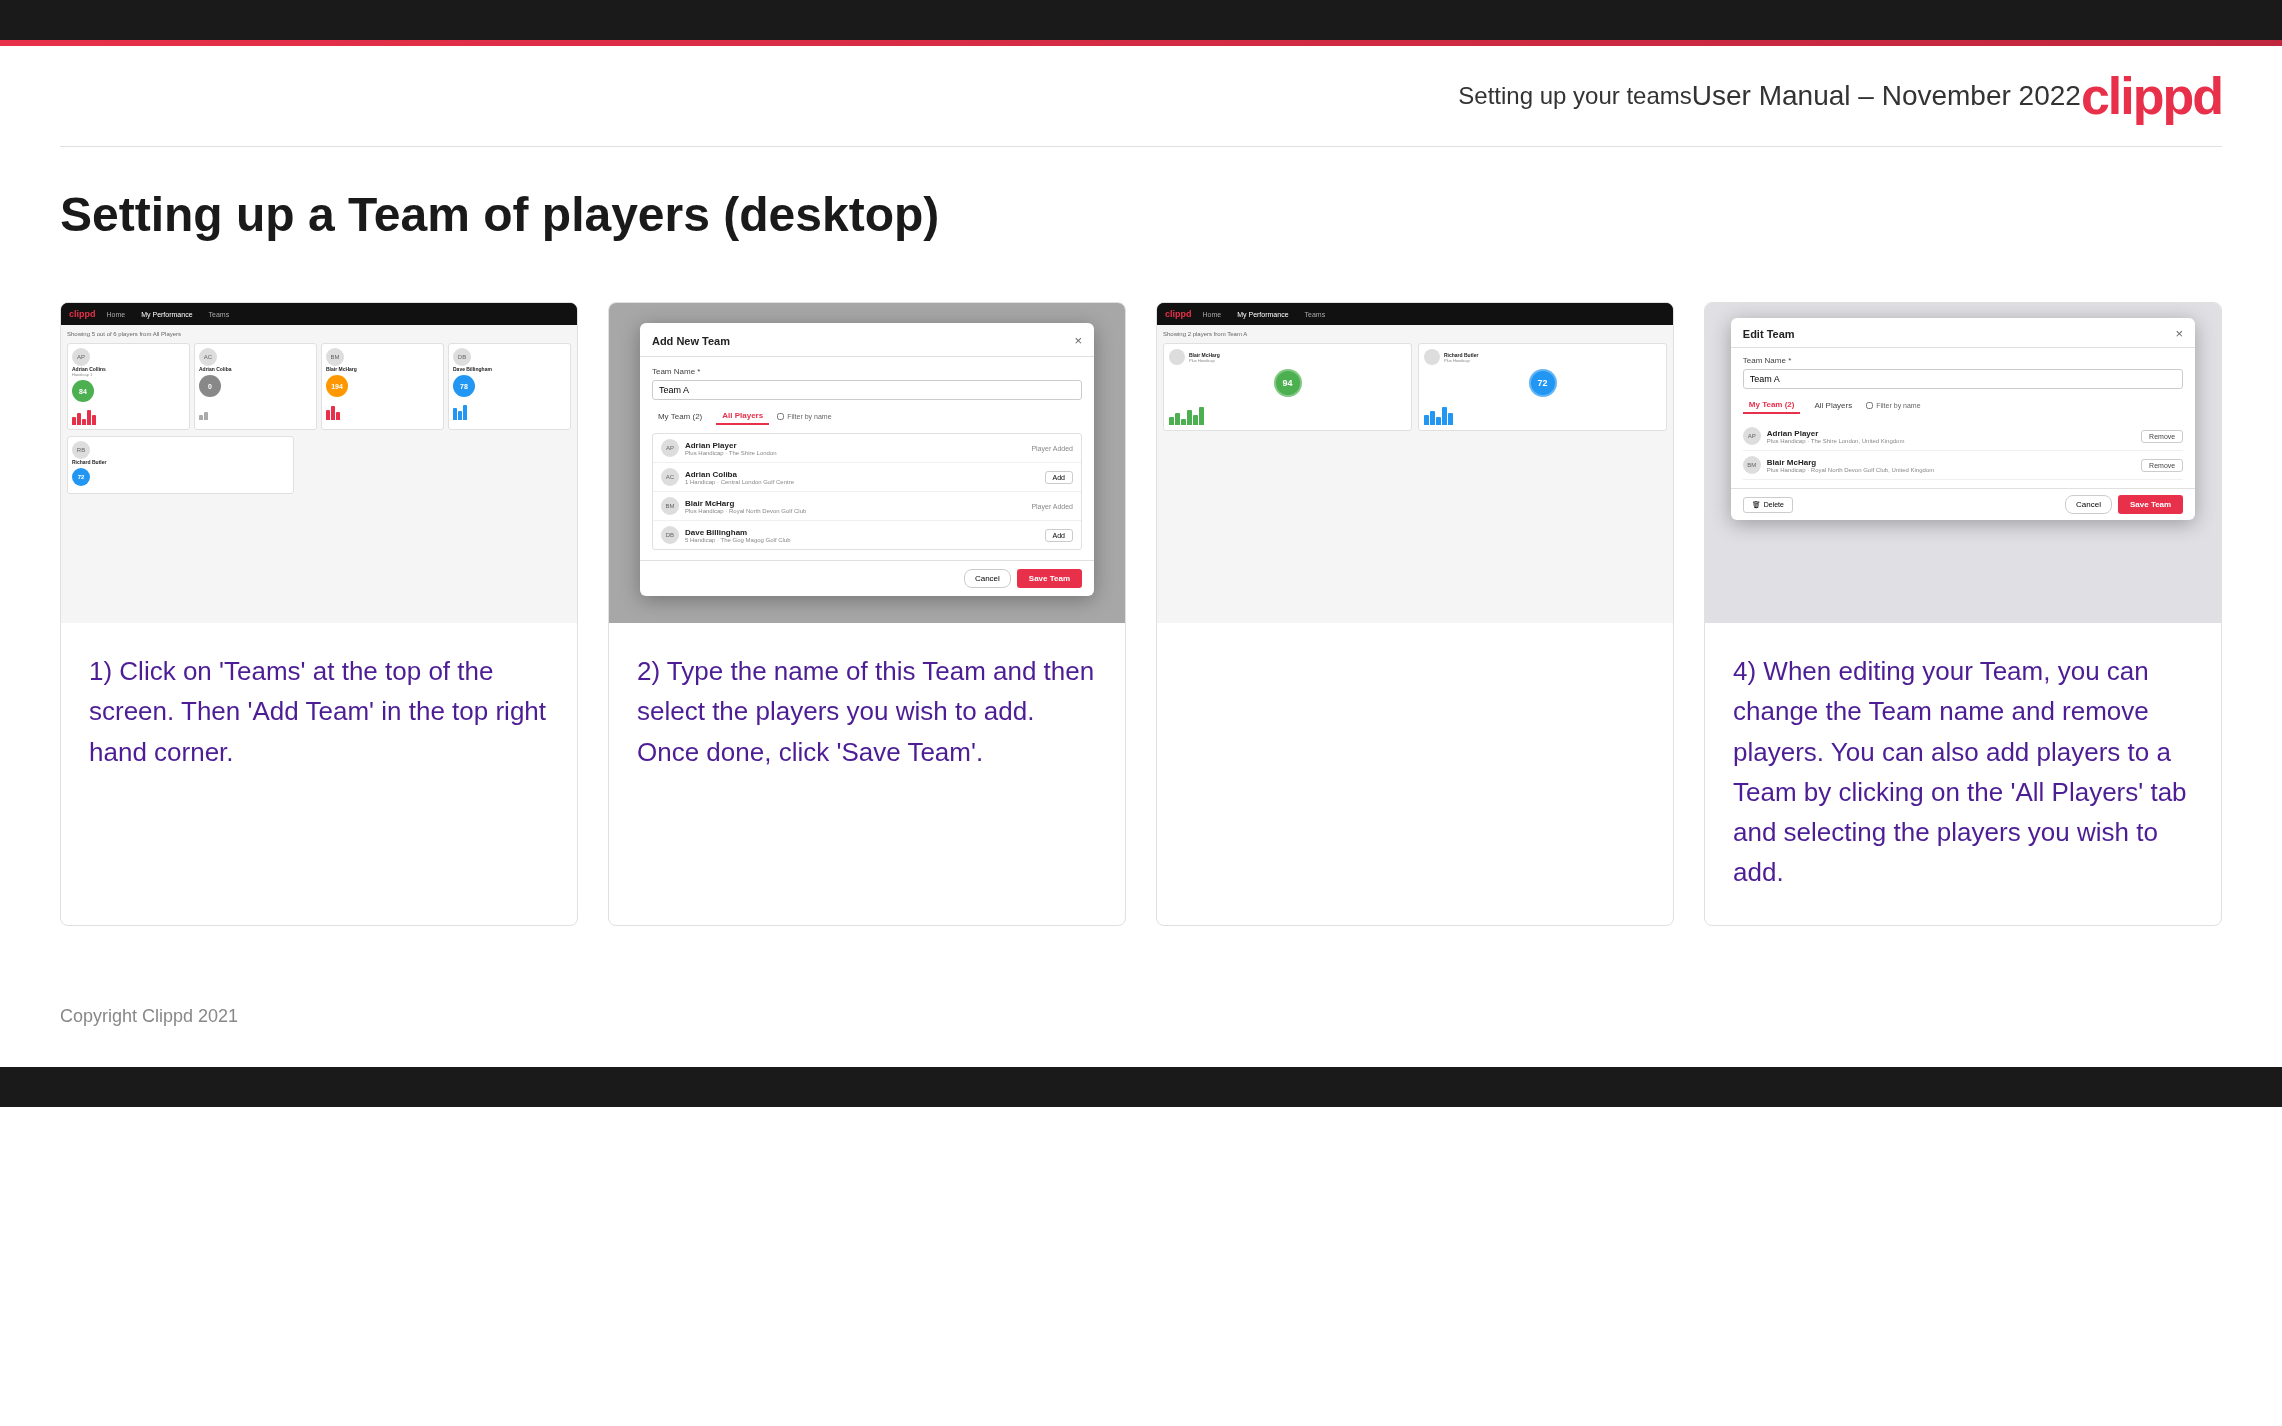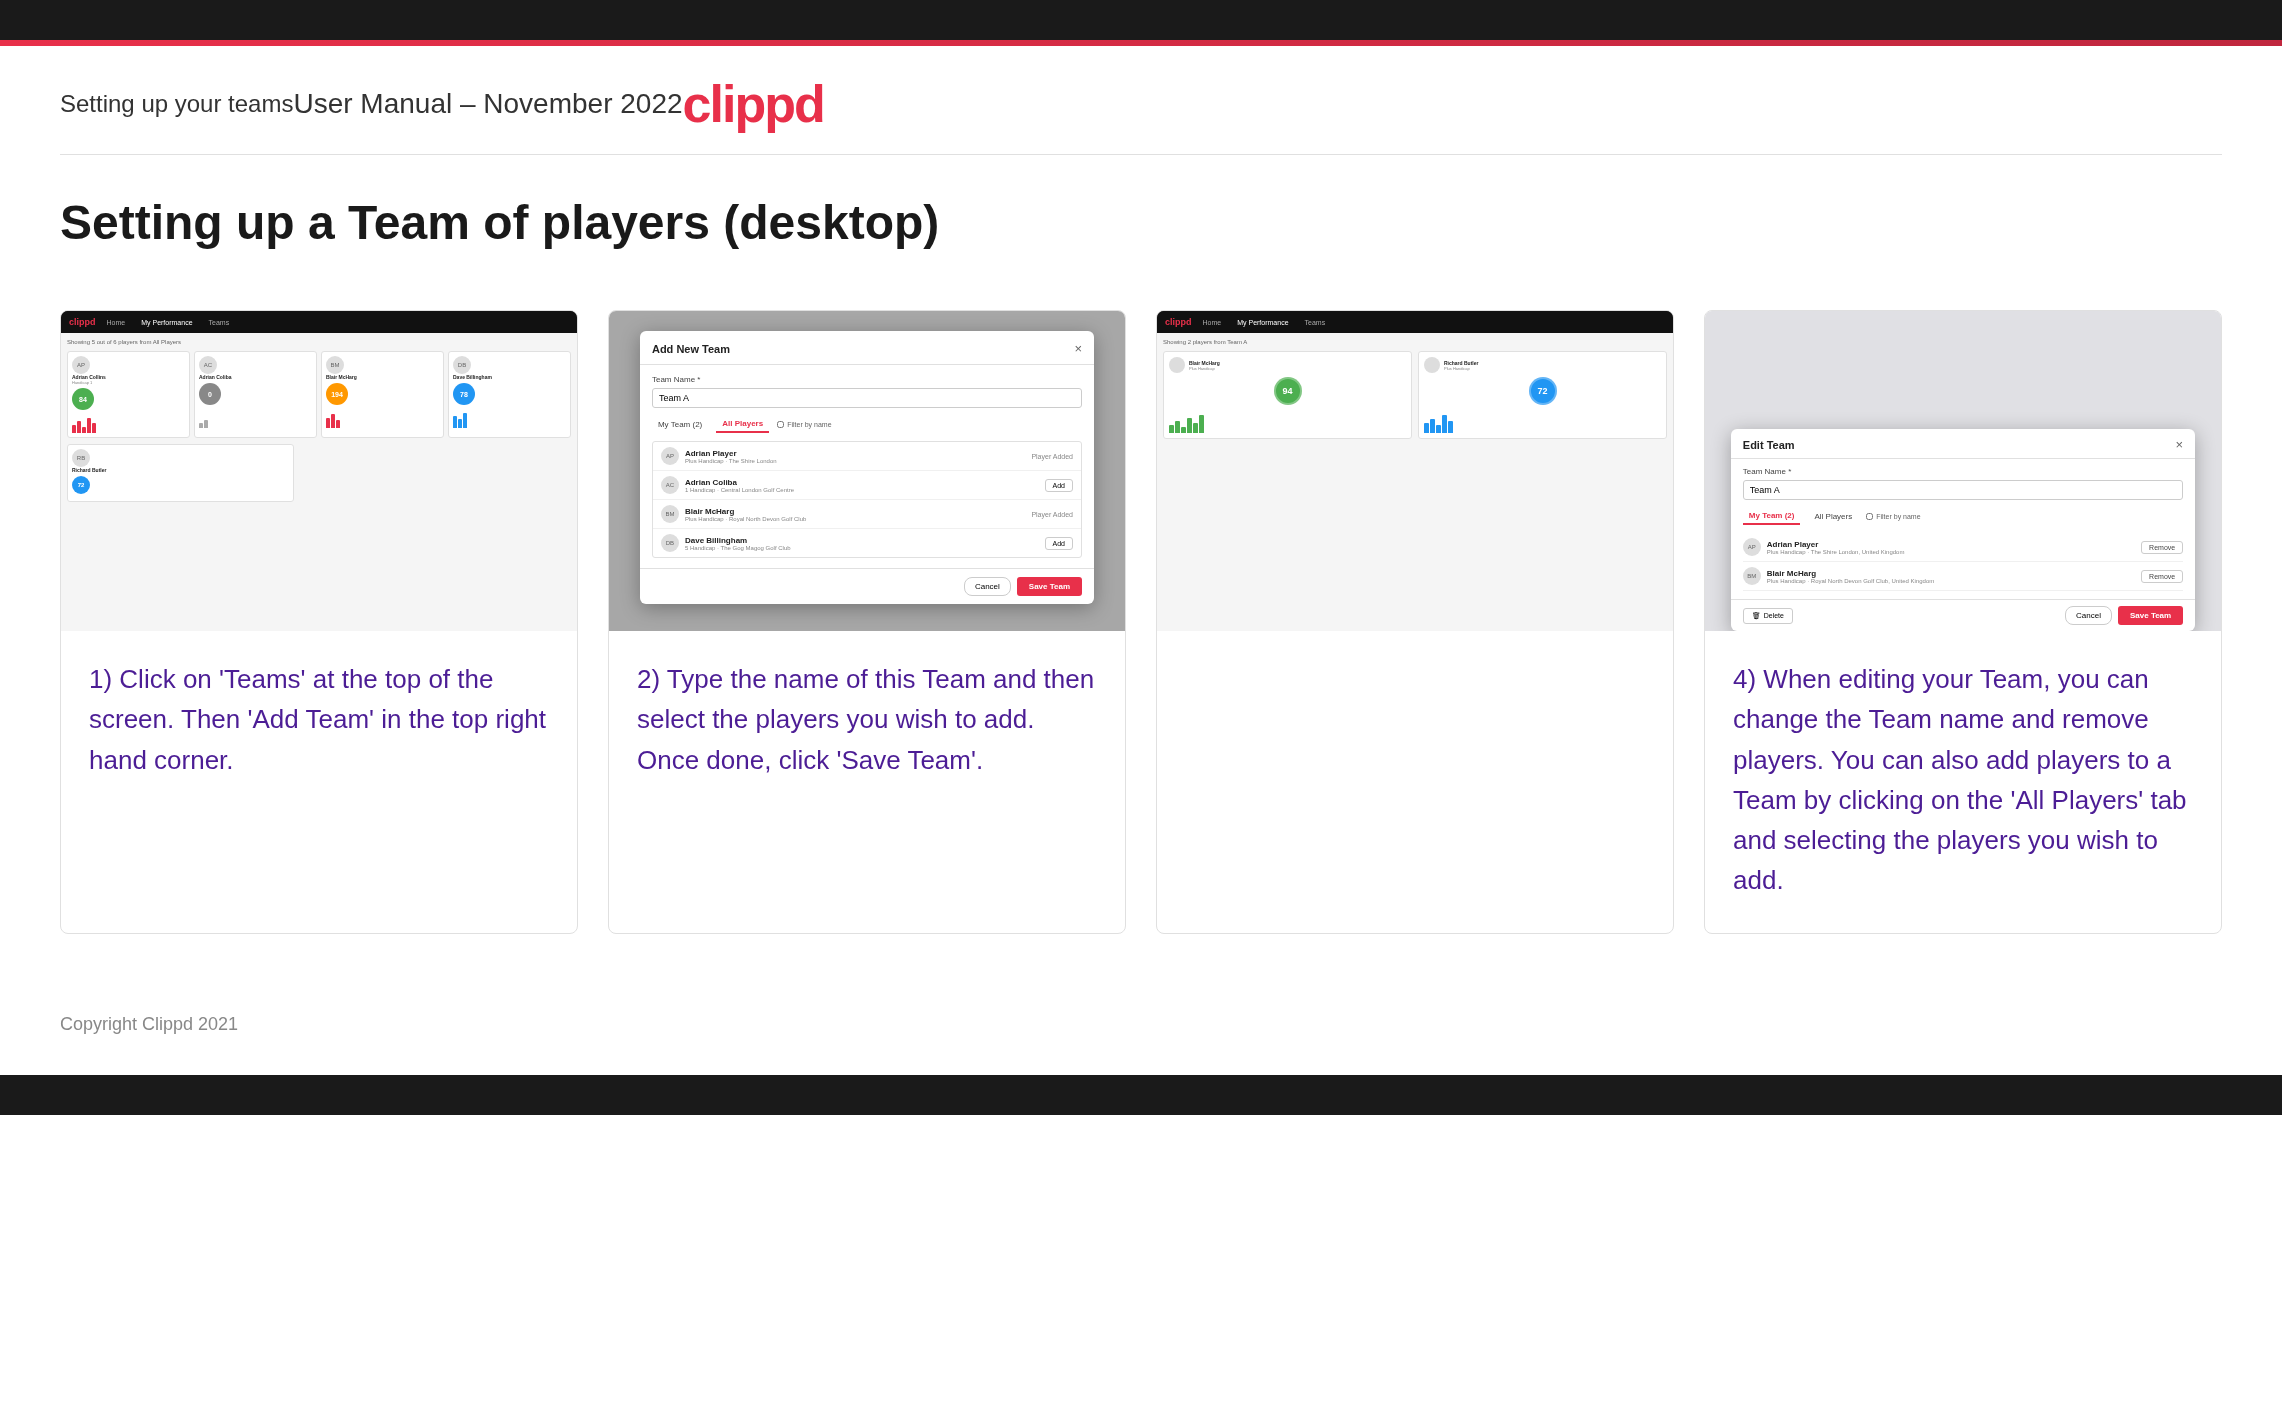--- a/index.html
+++ b/index.html
@@ -22,22 +22,22 @@
     .accent-bar {
       background: linear-gradient(to right, #e8304a, #c0273e);
       height: 6px;
       width: 100%;
     }
 
     
     .header {
       display: flex;
       align-items: center;
-      justify-content: flex-start;
-      padding: 28px 60px 20px 60px;
+      justify-content: flex-end;
+      padding: 20px 60px 20px 60px;
     }
     .header-left {
       font-size: 24px;
       color: #333;
     }
     .header-center {
       font-size: 28px;
       color: #333;
     }
     .logo {
@@ -407,21 +407,21 @@
       width: 5px;
       border-radius: 1px 1px 0 0;
     }
 
     
     .edit-modal-mock {
       width: 100%;
       height: 100%;
       background: rgba(200,200,210,0.4);
       display: flex;
-      align-items: flex-end;
+      align-items: flex-start;
       justify-content: center;
       padding-top: 15px;
     }
     .edit-modal-box {
       background: #fff;
       border-radius: 6px;
       width: 90%;
       box-shadow: 0 4px 20px rgba(0,0,0,0.3);
     }
     .edit-modal-header {

